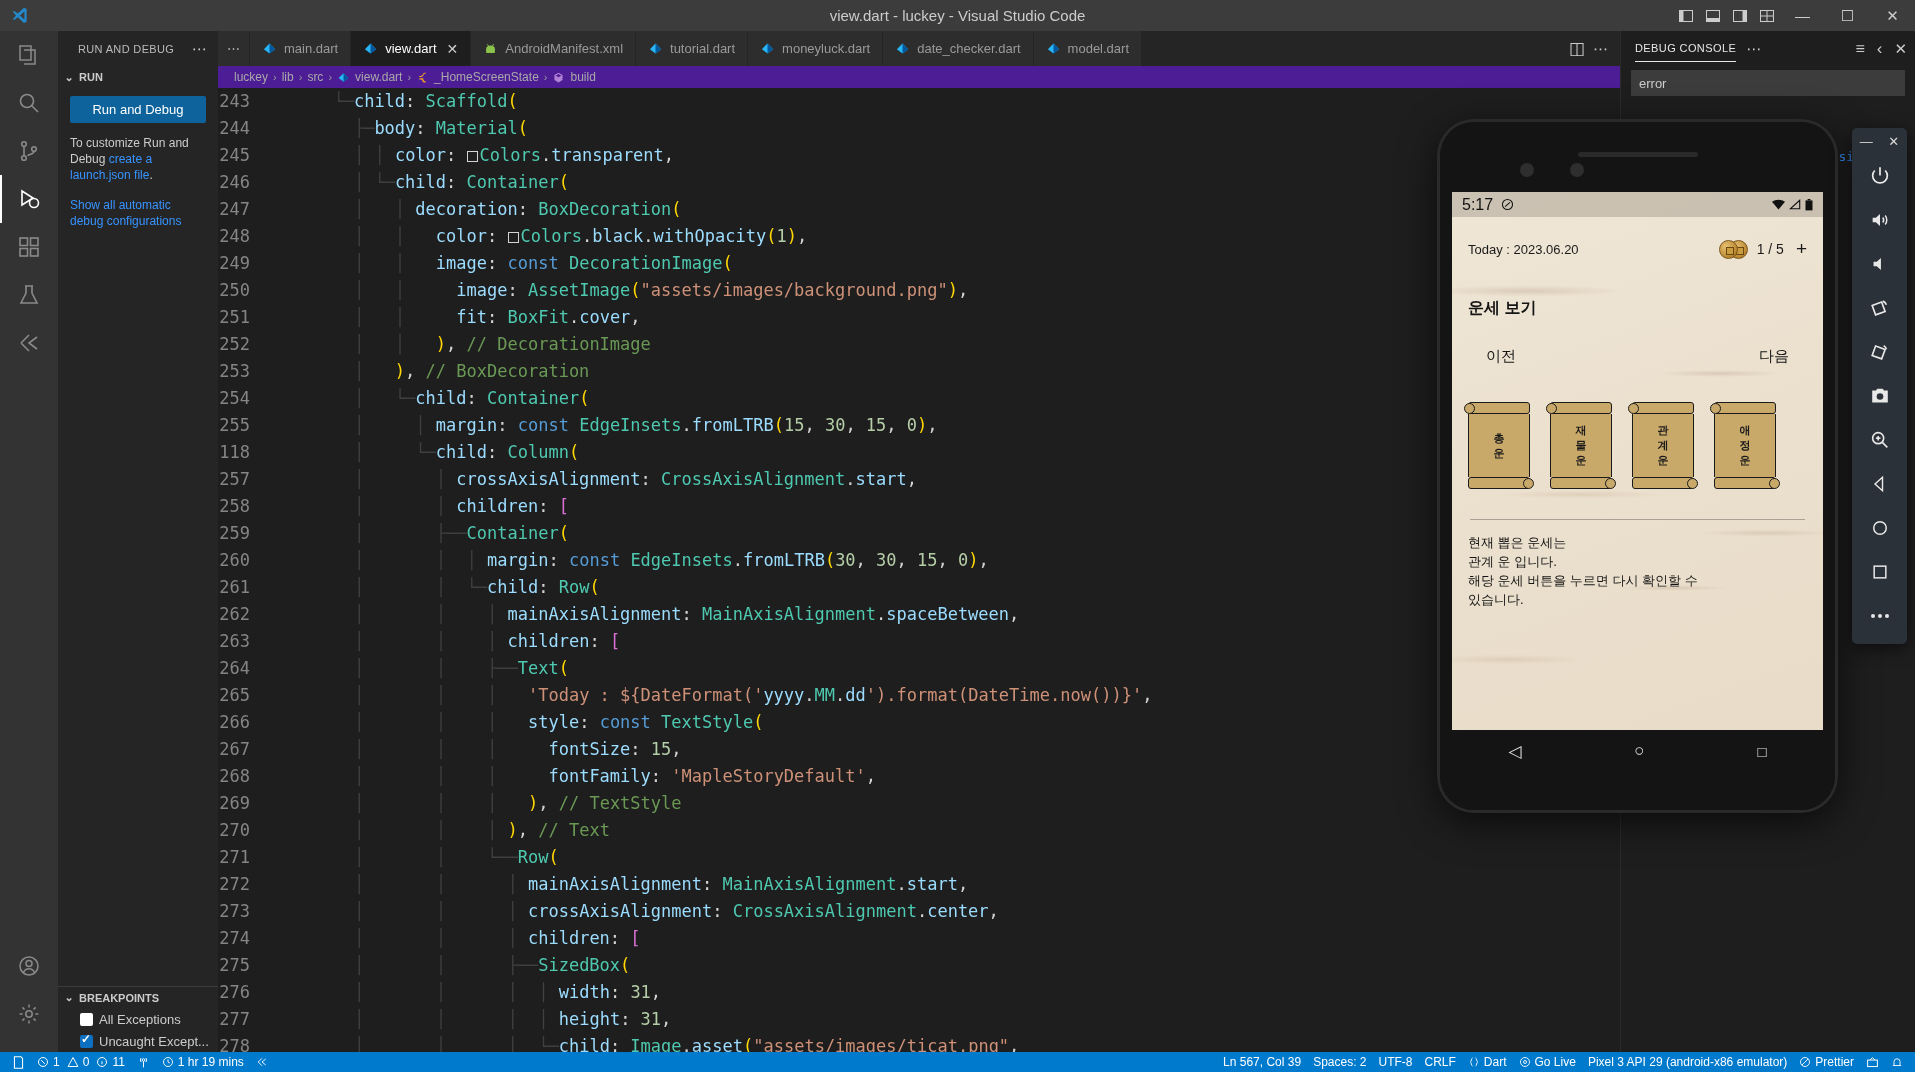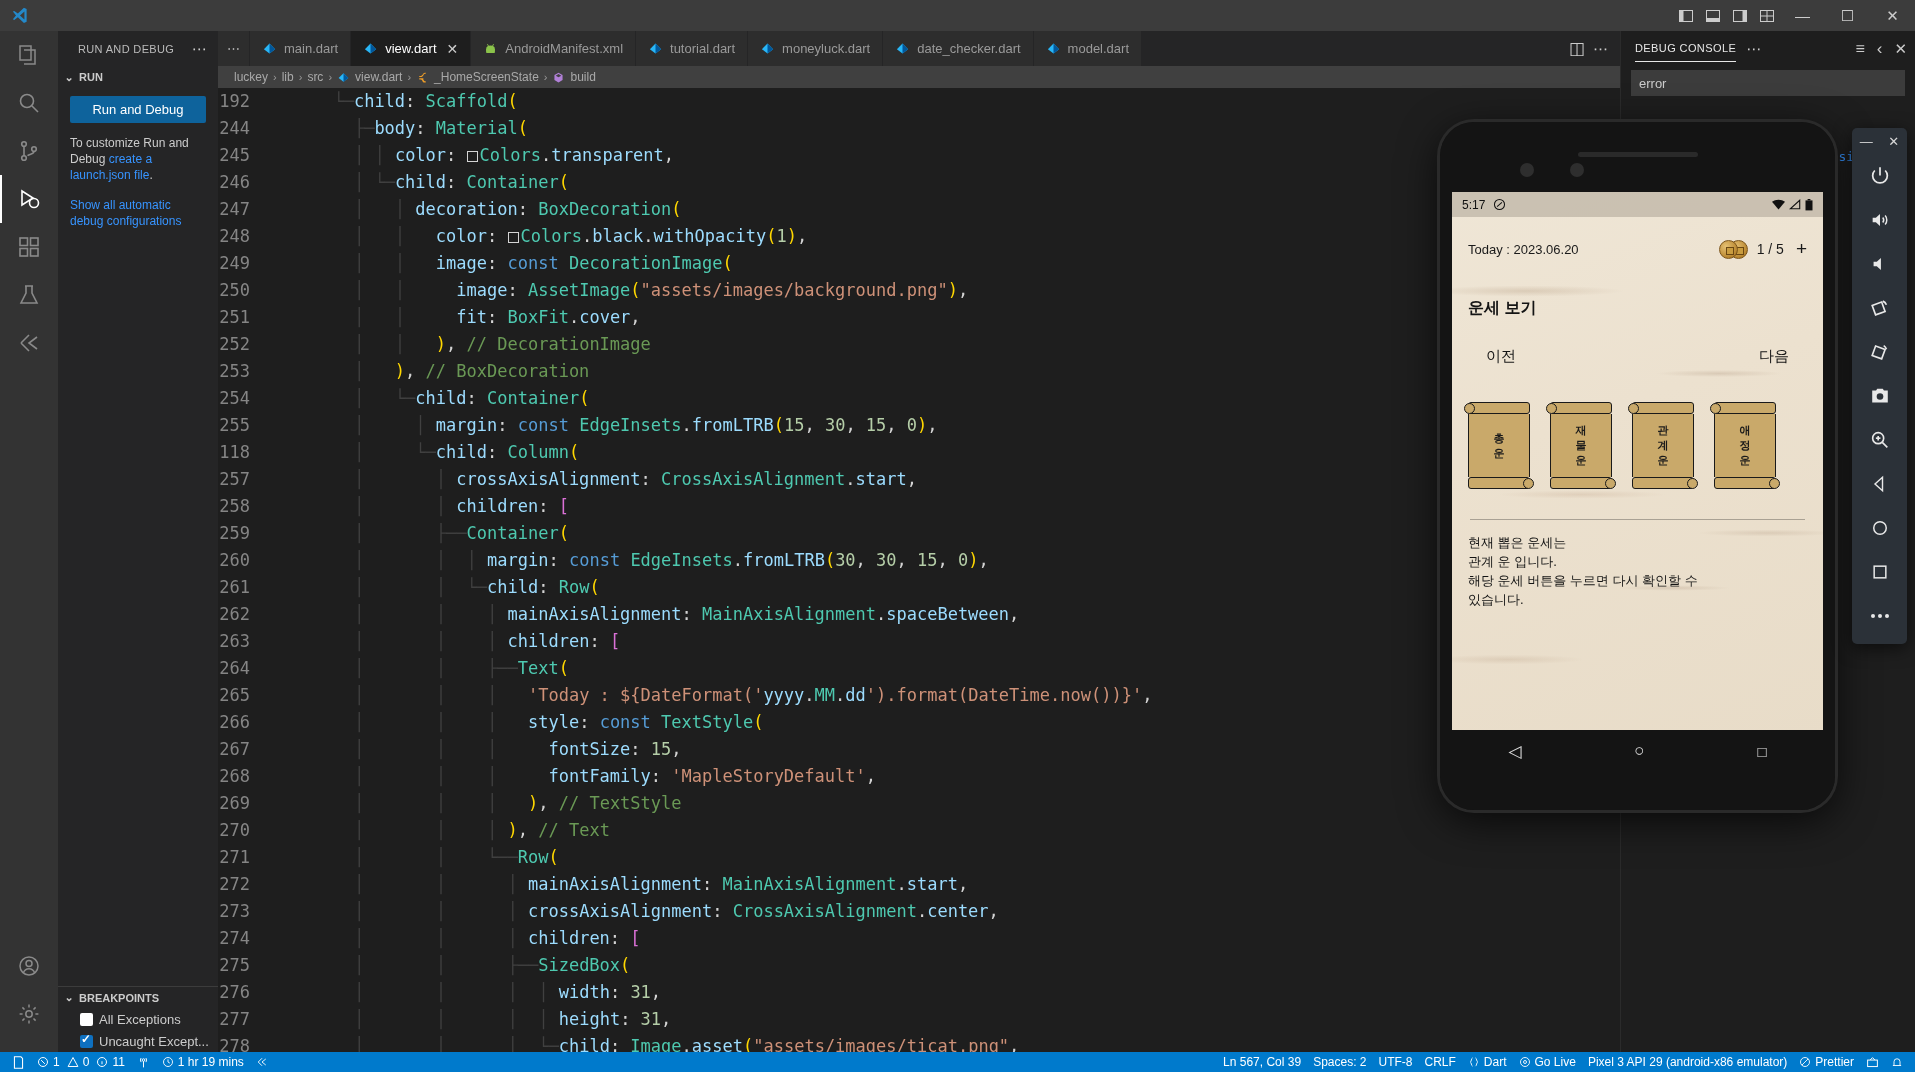--- a/index.html
+++ b/index.html
@@ -93,21 +93,21 @@
     border-right: 1px solid #252526; max-width: 260px; white-space: nowrap;
   }
   .tab.active { background: #1e1e1e; color: #ffffff; }
   .tab .close { font-size: 14px; color: #cccccc; margin-left: 3px; }
   .tab-icon { width: 15px; height: 15px; flex: 0 0 15px; }
   .tabs-right { margin-left:auto; display:flex; align-items:center; gap: 8px; padding-right: 12px; color:#ccc; }
 
   
   .breadcrumbs {
     position: absolute; top: 66px; left: 218px; width: 1402px; height: 22px;
-    background: #404040; display: flex; align-items: center; gap: 0px;
+    background: #4c1d95; display: flex; align-items: center; gap: 0px;
     font-size: 12px; color: #a9a9a9; padding-left: 16px;
   }
   .bc { display:flex; align-items:center; gap: 5px; }
   .bc-sep { padding: 0 5px; color: #9a9a9a; font-size: 11px; }
 
   
   .editor {
     position: absolute; top: 88px; left: 218px; width: 1402px; height: 964px;
     background: #1e1e1e; overflow: hidden;
     font-family: "DejaVu Sans Mono", "Liberation Mono", monospace;
@@ -176,21 +176,21 @@
       radial-gradient(ellipse 140px 8px at 20% 18%, rgba(160,130,100,.25), transparent 70%),
       radial-gradient(ellipse 90px 5px at 72% 33%, rgba(150,120,95,.22), transparent 70%),
       radial-gradient(ellipse 120px 6px at 35% 55%, rgba(170,130,100,.18), transparent 70%),
       radial-gradient(ellipse 80px 4px at 60% 72%, rgba(150,120,95,.2), transparent 70%),
       radial-gradient(ellipse 110px 7px at 15% 85%, rgba(160,125,95,.18), transparent 70%),
       radial-gradient(ellipse 100px 5px at 85% 62%, rgba(155,125,100,.2), transparent 70%),
       linear-gradient(160deg, #efe6d6 0%, #ece1cf 40%, #e8dcc8 100%);
   }
   .em-status {
     position: relative; height: 25px; background: rgba(190,180,165,.75);
-    display: flex; align-items: center; padding: 4px 10px; font-size: 12px; color: #111;
+    display: flex; align-items: center; padding: 4px 10px; font-size: 16px; color: #111;
   }
   .em-status-right { margin-left:auto; display:flex; align-items:center; gap: 4px; }
   .em-body { position: relative; padding: 0 16px; }
   .em-row1 { display: flex; align-items: center; margin-top: 21px; font-size: 13px; color:#1a1a1a;}
   .em-coins { margin-left: auto; display: flex; align-items: center; gap: 8px; font-size: 14px; color:#1a1a1a;}
   .coin-stack { position: relative; width: 30px; height: 19px; }
   .coin {
     position:absolute; width: 19px; height: 19px; border-radius: 50%;
     background: radial-gradient(circle at 35% 32%, #e6c174, #b8862f 70%, #8a5e17);
     border: 1px solid #7d551a;
@@ -259,20 +259,21 @@
 <body>
 
 <div id="root">
 
   <div class="titlebar">
     <div class="vs-logo">
       <svg width="19" height="19" viewBox="0 0 24 24">
           <path fill="#2489ca" d="M17.6 2.3L9.9 9.6 5.4 6.2 3.6 7l4 4.9-4 4.9 1.8.8 4.5-3.4 7.7 7.3 3.4-1.6V3.9L17.6 2.3zm.6 4.6v10.2l-5.6-5.1 5.6-5.1z"></path>
         </svg>
     </div>
+    <div class="win-title">view.dart - luckey - Visual Studio Code</div>
     <div class="title-right">
       <div class="tb-icon">
         <svg width="16" height="16" viewBox="0 0 16 16">
             <rect x="1.5" y="2.5" width="13" height="11" fill="none" stroke="#ccc"></rect>
             <rect x="1.5" y="2.5" width="4" height="11" fill="#ccc"></rect>
           </svg>
       </div>
       <div class="tb-icon">
         <svg width="16" height="16" viewBox="0 0 16 16">
             <rect x="1.5" y="2.5" width="13" height="11" fill="none" stroke="#ccc"></rect>
@@ -482,21 +483,21 @@
     <span class="bc-sep">›</span>
     <span class="bc">
       <svg width="13" height="13" viewBox="0 0 16 16">
           <path fill="#b180d7" d="M8 2L3 5v6l5 3 5-3V5L8 2zm0 1.8l3.4 2L8 7.8 4.6 5.8 8 3.8z"></path>
         </svg>
       <span>build</span>
     </span>
   </div>
 
   <div class="editor" id="editor-root">
-      <div class="code-line"><span class="ln">192</span><span class="codetext">      <span class="gd">└─</span><span class="prop">child</span>: <span class="typ">Scaffold</span><span class="pn">(</span></span></div>
+      <div class="code-line"><span class="ln">243</span><span class="codetext">      <span class="gd">└─</span><span class="prop">child</span>: <span class="typ">Scaffold</span><span class="pn">(</span></span></div>
       <div class="code-line"><span class="ln">244</span><span class="codetext">        <span class="gd">├─</span><span class="prop">body</span>: <span class="typ">Material</span><span class="pn">(</span></span></div>
       <div class="code-line"><span class="ln">245</span><span class="codetext">        <span class="gd">│</span> <span class="gd">│</span> <span class="prop">color</span>: <span class="csw"></span><span class="typ">Colors</span>.<span class="prop">transparent</span>,</span></div>
       <div class="code-line"><span class="ln">246</span><span class="codetext">        <span class="gd">│</span> <span class="gd">└─</span><span class="prop">child</span>: <span class="typ">Container</span><span class="pn">(</span></span></div>
       <div class="code-line"><span class="ln">247</span><span class="codetext">        <span class="gd">│</span>   <span class="gd">│</span> <span class="prop">decoration</span>: <span class="typ">BoxDecoration</span><span class="pn">(</span></span></div>
       <div class="code-line"><span class="ln">248</span><span class="codetext">        <span class="gd">│</span>   <span class="gd">│</span>   <span class="prop">color</span>: <span class="csw"></span><span class="typ">Colors</span>.<span class="prop">black</span>.<span class="prop">withOpacity</span><span class="pn">(</span><span class="num">1</span><span class="pn">)</span>,</span></div>
       <div class="code-line"><span class="ln">249</span><span class="codetext">        <span class="gd">│</span>   <span class="gd">│</span>   <span class="prop">image</span>: <span class="kw">const</span> <span class="typ">DecorationImage</span><span class="pn">(</span></span></div>
       <div class="code-line"><span class="ln">250</span><span class="codetext">        <span class="gd">│</span>   <span class="gd">│</span>     <span class="prop">image</span>: <span class="typ">AssetImage</span><span class="pn">(</span><span class="str">"assets/images/background.png"</span><span class="pn">)</span>,</span></div>
       <div class="code-line"><span class="ln">251</span><span class="codetext">        <span class="gd">│</span>   <span class="gd">│</span>     <span class="prop">fit</span>: <span class="typ">BoxFit</span>.<span class="prop">cover</span>,</span></div>
       <div class="code-line"><span class="ln">252</span><span class="codetext">        <span class="gd">│</span>   <span class="gd">│</span>   <span class="pn">)</span>, <span class="cmt">// DecorationImage</span></span></div>
       <div class="code-line"><span class="ln">253</span><span class="codetext">        <span class="gd">│</span>   <span class="pn">)</span>, <span class="cmt">// BoxDecoration</span></span></div>

